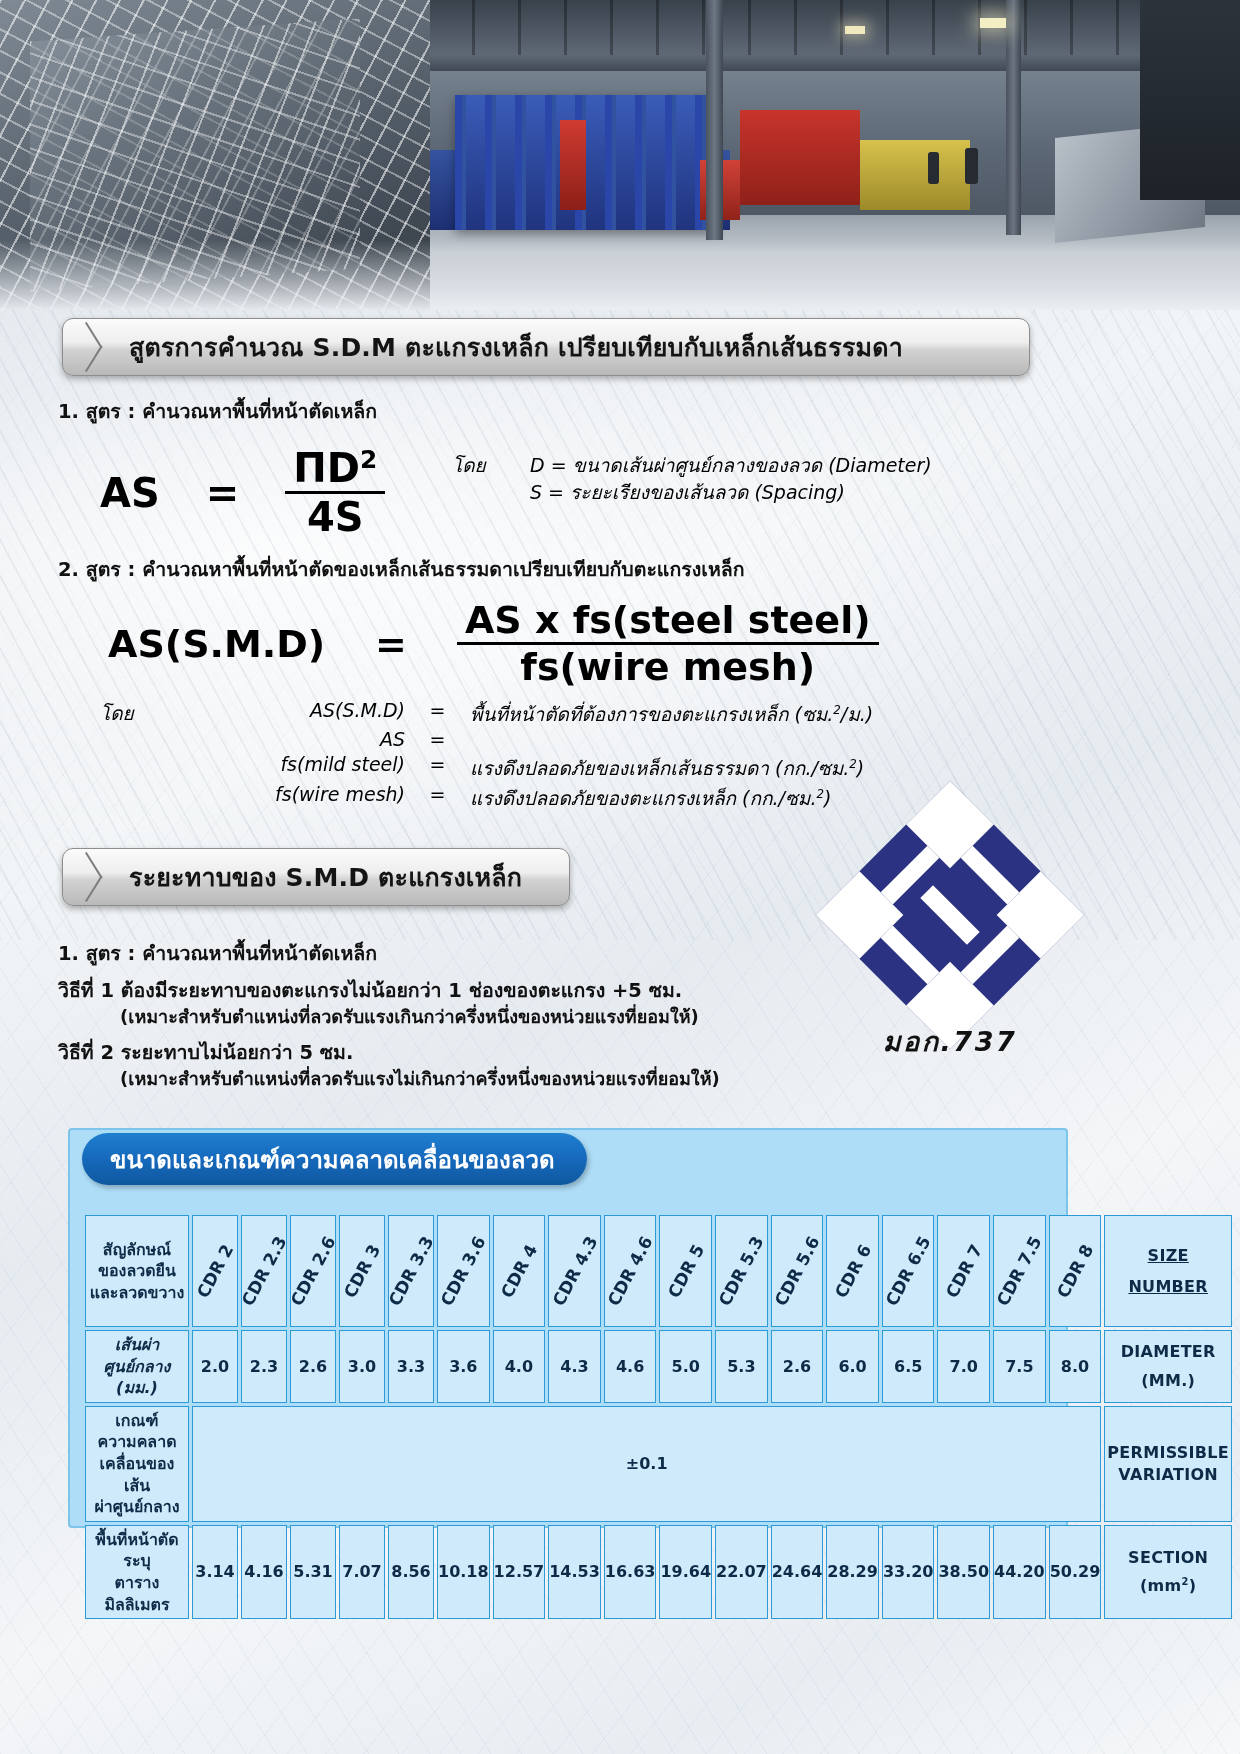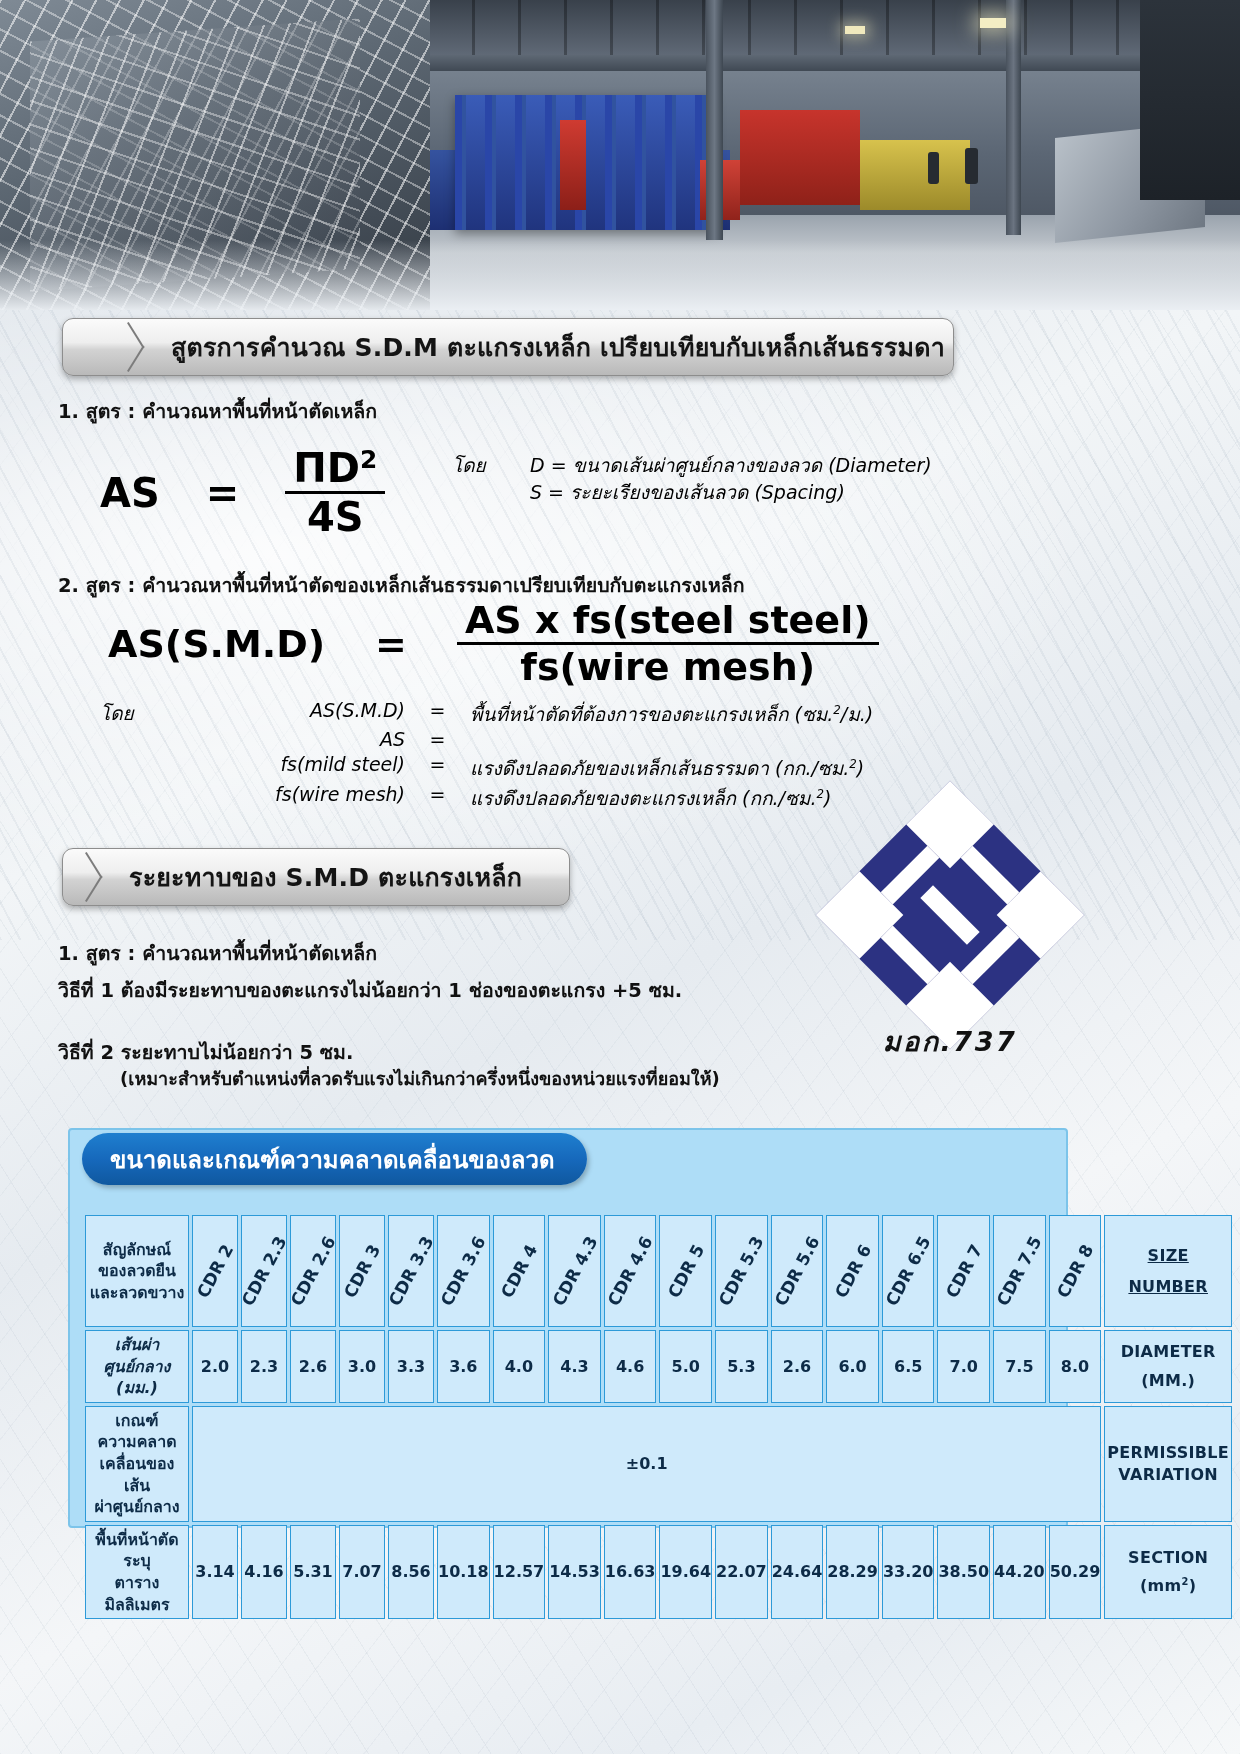--- a/index.html
+++ b/index.html
@@ -231,21 +231,21 @@
   <div class="ph-layer ph-dark-right"></div>
   <div class="ph-layer ph-light-1"></div>
   <div class="ph-layer ph-light-2"></div>
   <div class="ph-worker" style="left:965px;top:148px;width:13px;height:36px;"></div>
   <div class="ph-worker" style="left:928px;top:152px;width:11px;height:32px;"></div>
   <div class="ph-layer ph-mesh-left"></div>
   <div class="ph-layer ph-mesh-left2"></div>
   <div class="ph-fade"></div>
 </div>
 
-<div class="banner" style="left:62px; top:318px; width:892px;padding-left:42px;">
+<div class="banner" style="left:62px; top:318px; width:968px;">
   <div class="chev"></div>
   <div class="btxt">สูตรการคำนวณ S.D.M ตะแกรงเหล็ก เปรียบเทียบกับเหล็กเส้นธรรมดา</div>
 </div>
 
 <div class="hd-step" style="left:58px; top:396px;">1. สูตร : คำนวณหาพื้นที่หน้าตัดเหล็ก</div>
 
 <div class="formula-main" style="left:100px; top:445px; font-size:40px; display:flex; align-items:center; gap:46px;">
   <span>AS</span>
   <span>=</span>
   <span class="frac">
@@ -259,21 +259,21 @@
   <span>D</span>
   <span>=</span>
   <span>ขนาดเส้นผ่าศูนย์กลางของลวด (Diameter)</span>
 </div>
 <div class="legend-row" style="left:530px; top:477px;">
   <span>S</span>
   <span>=</span>
   <span>ระยะเรียงของเส้นลวด (Spacing)</span>
 </div>
 
-<div class="hd-step" style="left:58px; top:570px;">2. สูตร : คำนวณหาพื้นที่หน้าตัดของเหล็กเส้นธรรมดาเปรียบเทียบกับตะแกรงเหล็ก</div>
+<div class="hd-step" style="left:58px; top:554px;">2. สูตร : คำนวณหาพื้นที่หน้าตัดของเหล็กเส้นธรรมดาเปรียบเทียบกับตะแกรงเหล็ก</div>
 
 <div class="formula-main" style="left:108px; top:598px; font-size:38px; display:flex; align-items:center; gap:50px;">
   <span>AS(S.M.D)</span>
   <span>=</span>
   <span class="frac">
     <span class="num">AS x fs(steel steel)</span>
     <span class="den">fs(wire mesh)</span>
   </span>
 </div>
 
@@ -306,20 +306,21 @@
   <div class="btxt">ระยะทาบของ S.M.D ตะแกรงเหล็ก</div>
 </div>
 
 <div class="hd-step" style="left:58px; top:938px;">1. สูตร : คำนวณหาพื้นที่หน้าตัดเหล็ก</div>
 
 <div style="position:absolute; left:58px; top:978px; width:790px;">
   <div style="font-size:19.5px; font-weight:bold; color:#111; line-height:26px;">
     <span>วิธีที่ 1</span>
     <span>ต้องมีระยะทาบของตะแกรงไม่น้อยกว่า 1 ช่องของตะแกรง +5 ซม.</span>
   </div>
+  <div style="font-size:18px; font-weight:bold; color:#111; padding-left:62px; line-height:26px;">(เหมาะสำหรับตำแหน่งที่ลวดรับแรงเกินกว่าครึ่งหนึ่งของหน่วยแรงที่ยอมให้)</div>
 </div>
 
 <div style="position:absolute; left:58px; top:1040px; width:830px;">
   <div style="font-size:19.5px; font-weight:bold; color:#111; line-height:26px;">
     <span>วิธีที่ 2</span>
     <span>ระยะทาบไม่น้อยกว่า 5 ซม.</span>
   </div>
   <div style="font-size:18px; font-weight:bold; color:#111; padding-left:62px; line-height:26px;">(เหมาะสำหรับตำแหน่งที่ลวดรับแรงไม่เกินกว่าครึ่งหนึ่งของหน่วยแรงที่ยอมให้)</div>
 </div>
 

